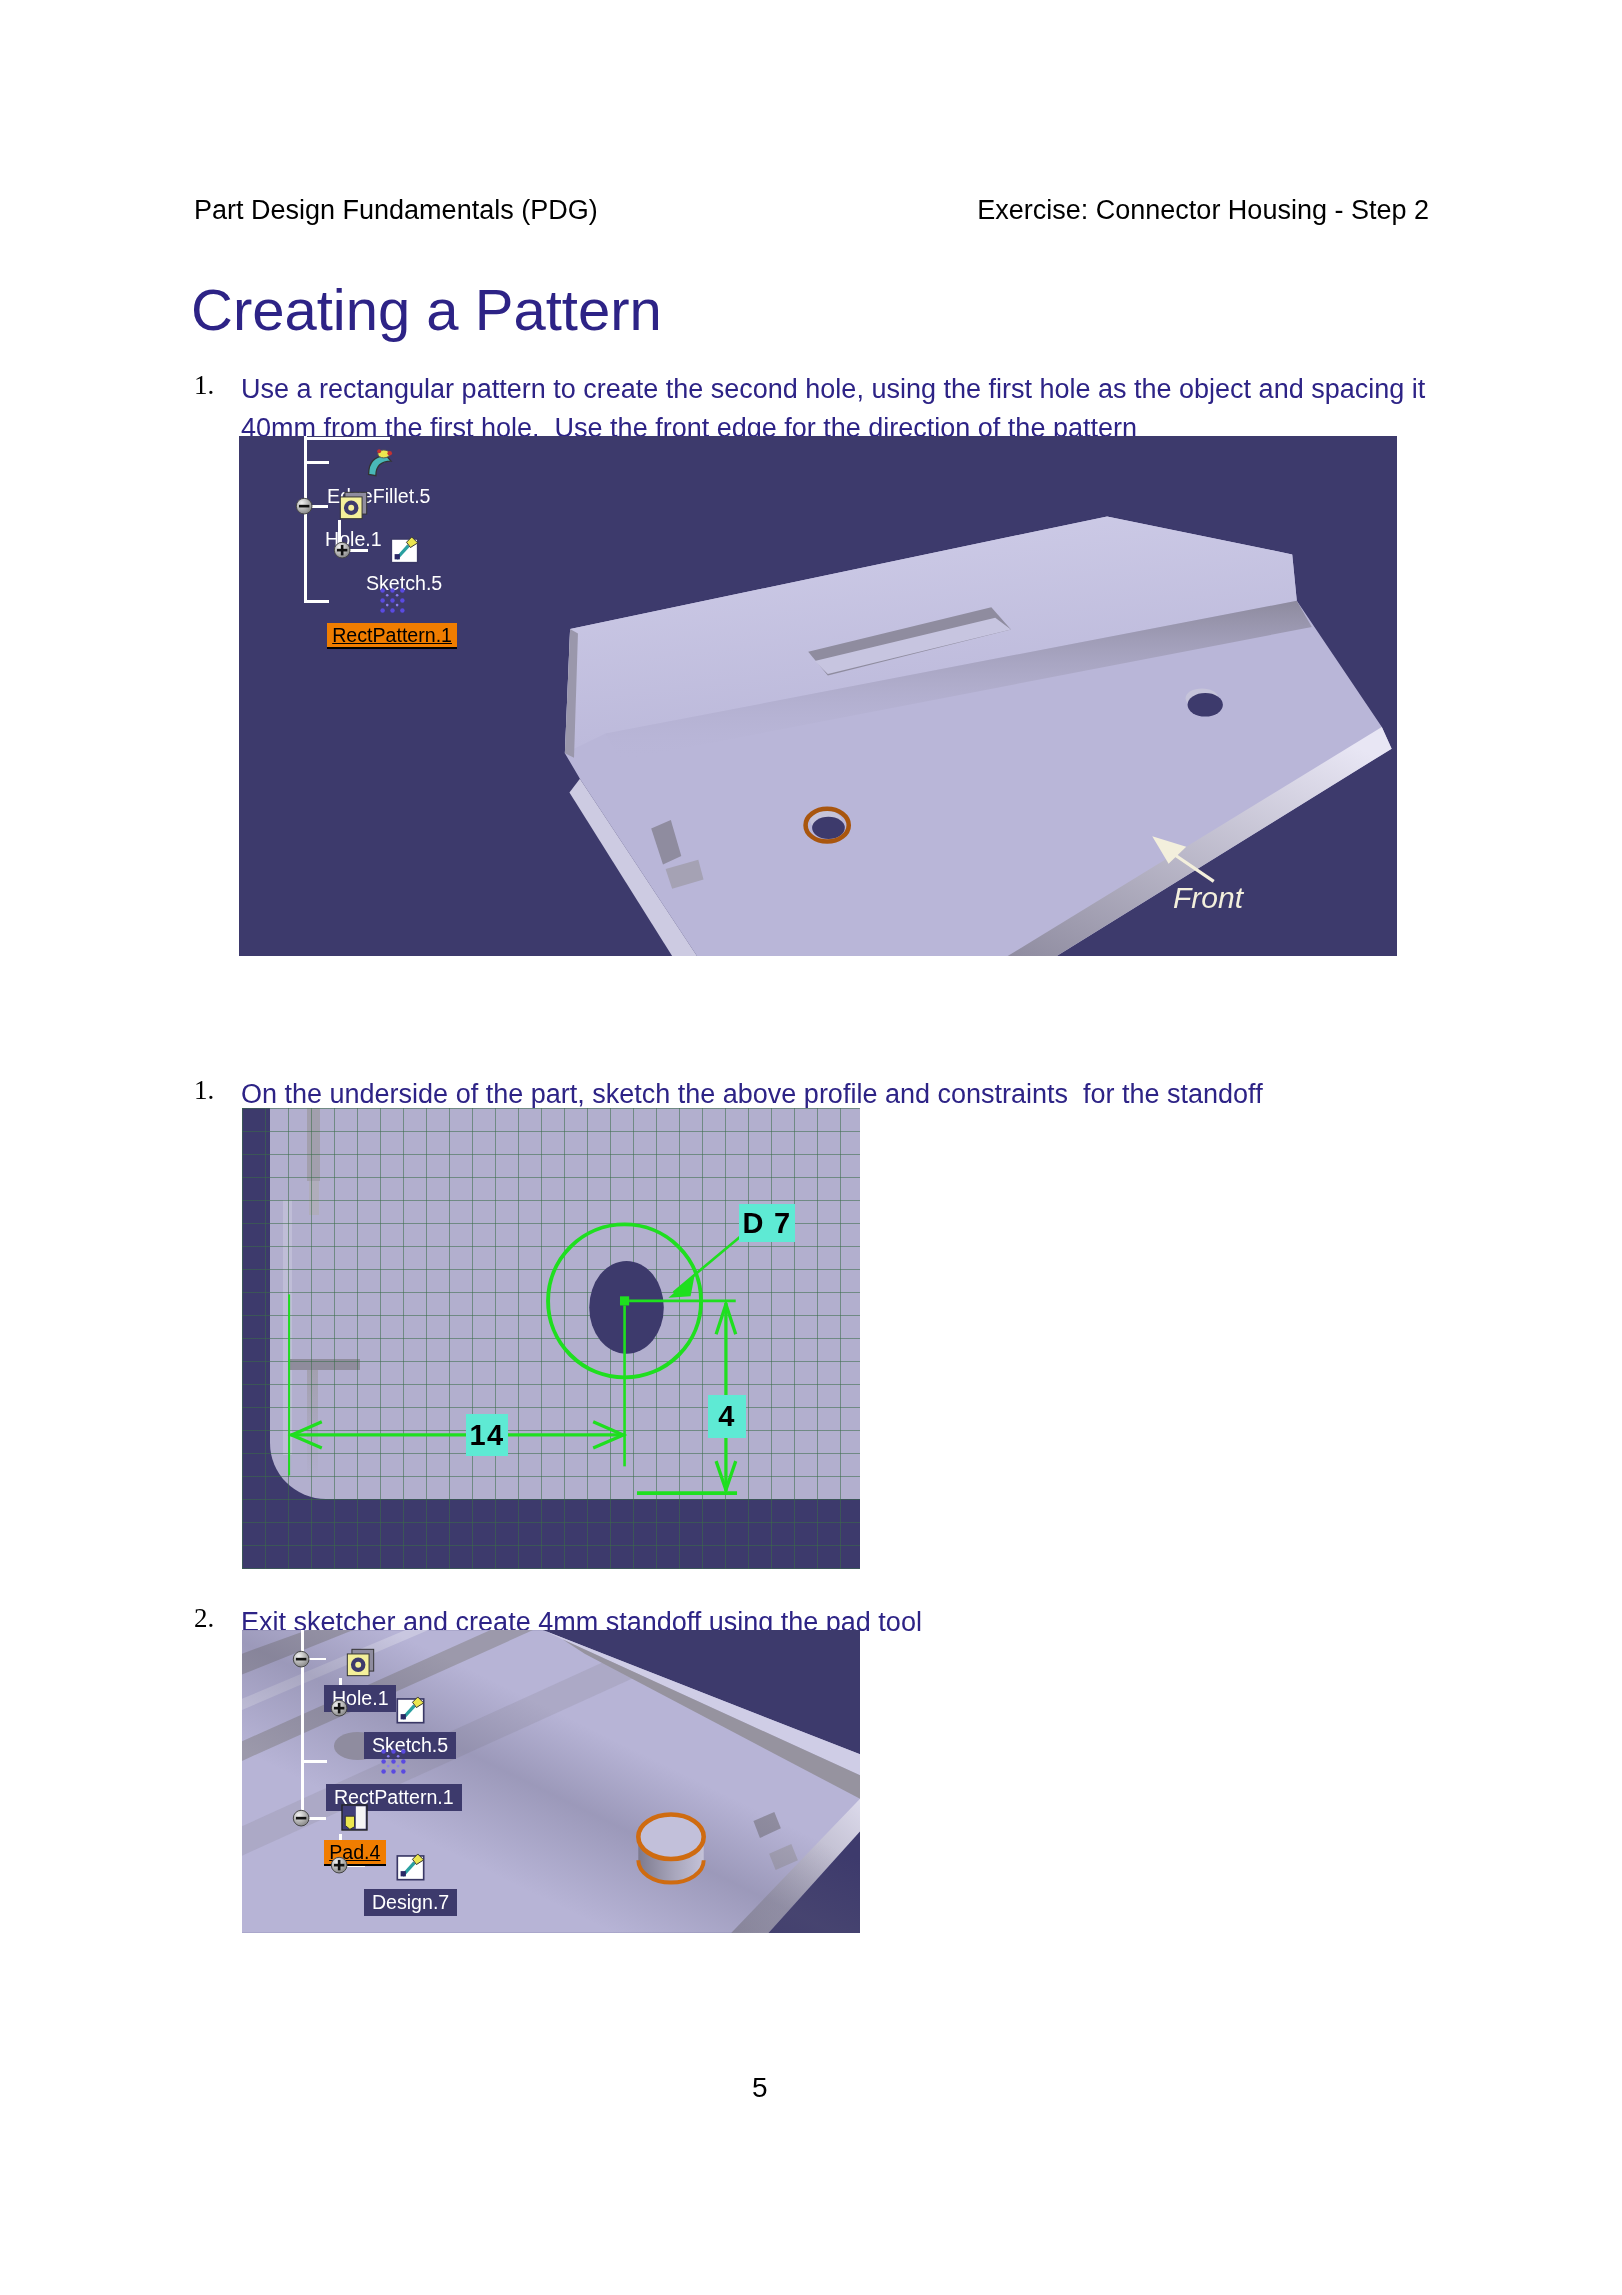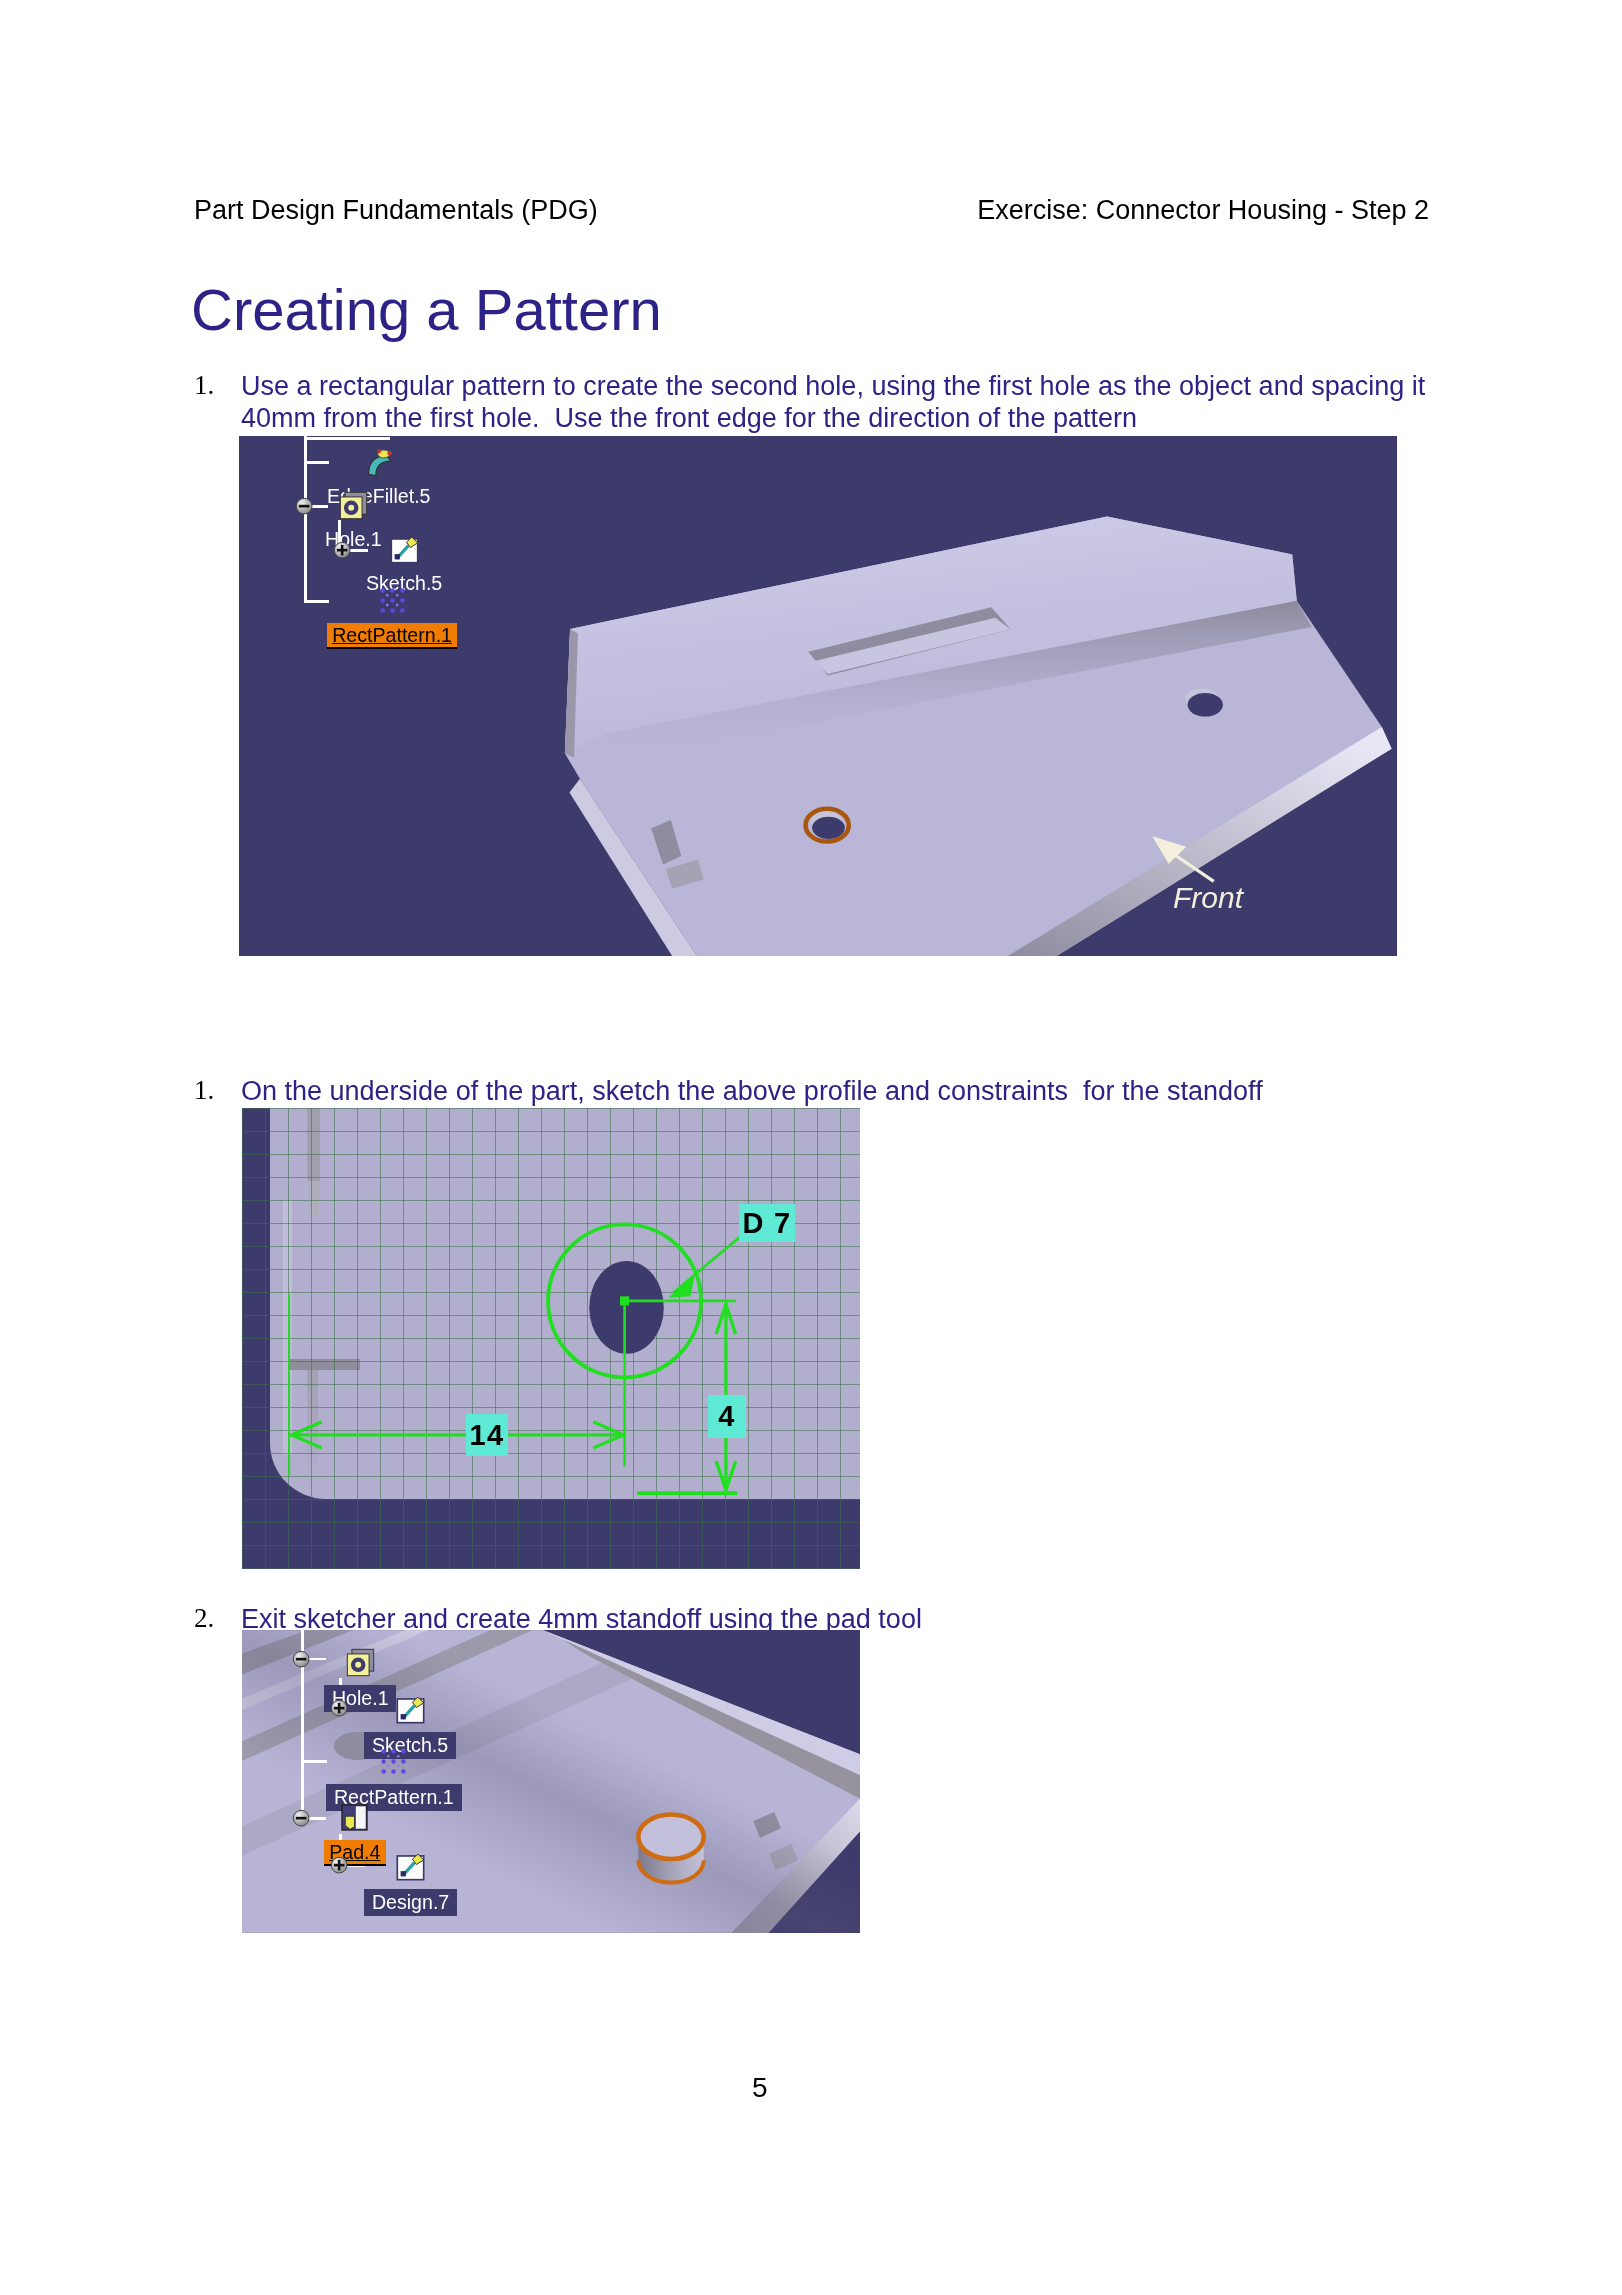--- a/index.html
+++ b/index.html
@@ -11,21 +11,21 @@
   .hdr { position:absolute; top:195px; font-size:27px; color:#000; }
   .hdr-left  { left:194px; }
   .hdr-right { right:193px; }
   .doc-title { position:absolute; left:191px; margin:0; font-weight:400;
                font-size:58px; color:#2d2386; }
   #title1 { top:276px; }
   #title2 { top:990px; }
   .stepnum { position:absolute; left:194px; font-family:"Liberation Serif", serif;
              font-size:27px; color:#000; }
   .steptext { position:absolute; left:241px; width:1243px; font-size:27px;
-              line-height:32px; color:#2d2386; white-space:pre-wrap; }
+              line-height:39px; color:#2d2386; white-space:pre-wrap; }
   .pageno { position:absolute; left:752px; top:2072px; font-size:28px; color:#000; }
 
   
   .shot { position:absolute; background:#3d3a6c; overflow:hidden; }
   #shot1 { left:239px; top:436px;  width:1158px; height:520px; }
   #shot2 { left:242px; top:1108px; width:618px;  height:461px; }
   #shot3 { left:242px; top:1630px; width:618px;  height:303px; }
   .scene { position:absolute; left:0; top:0; }
 
   

